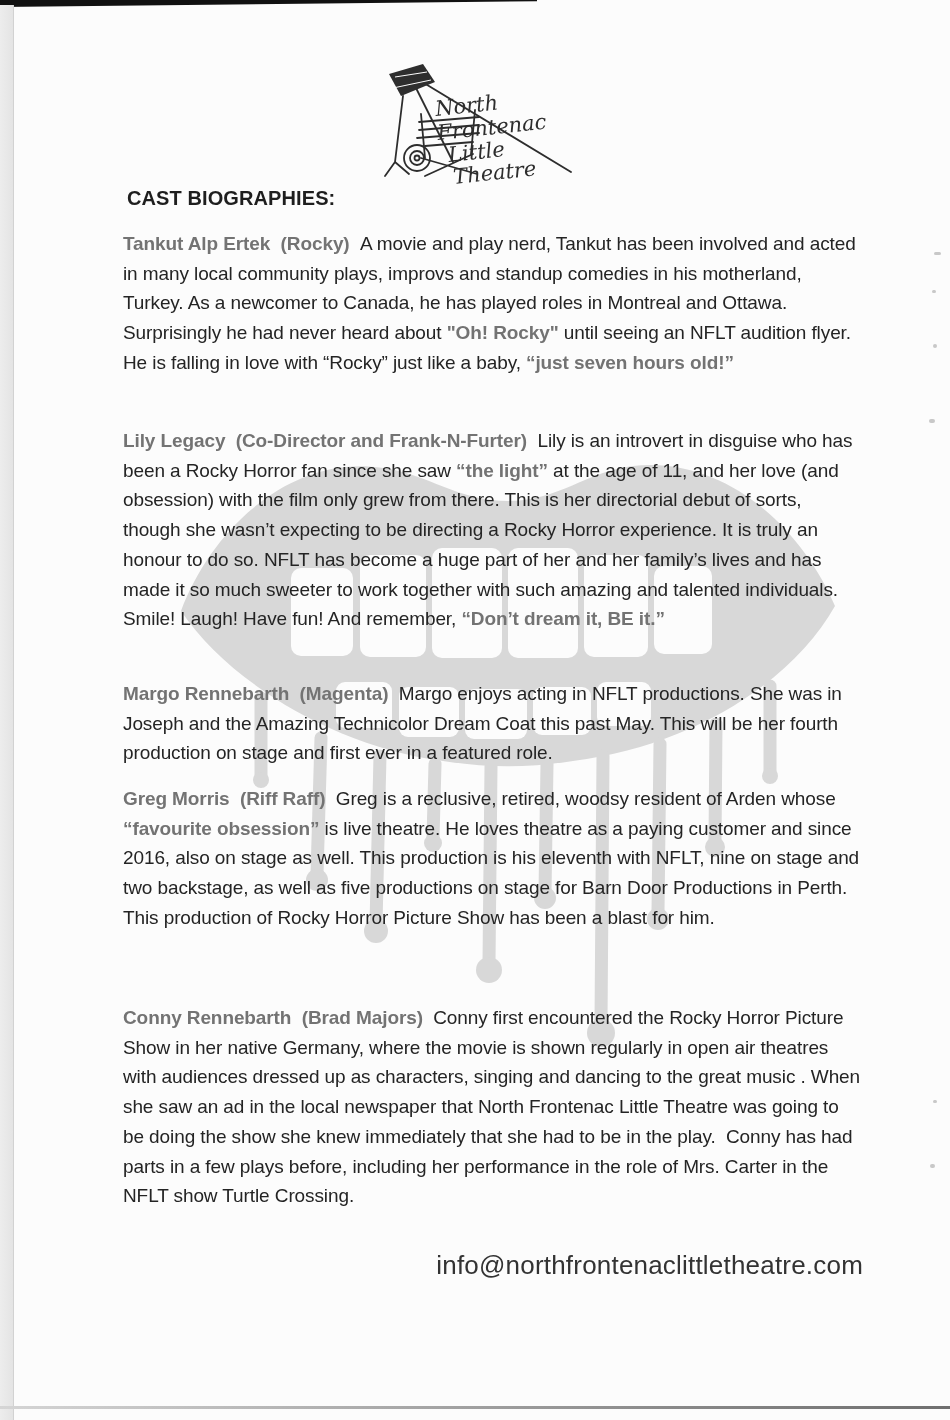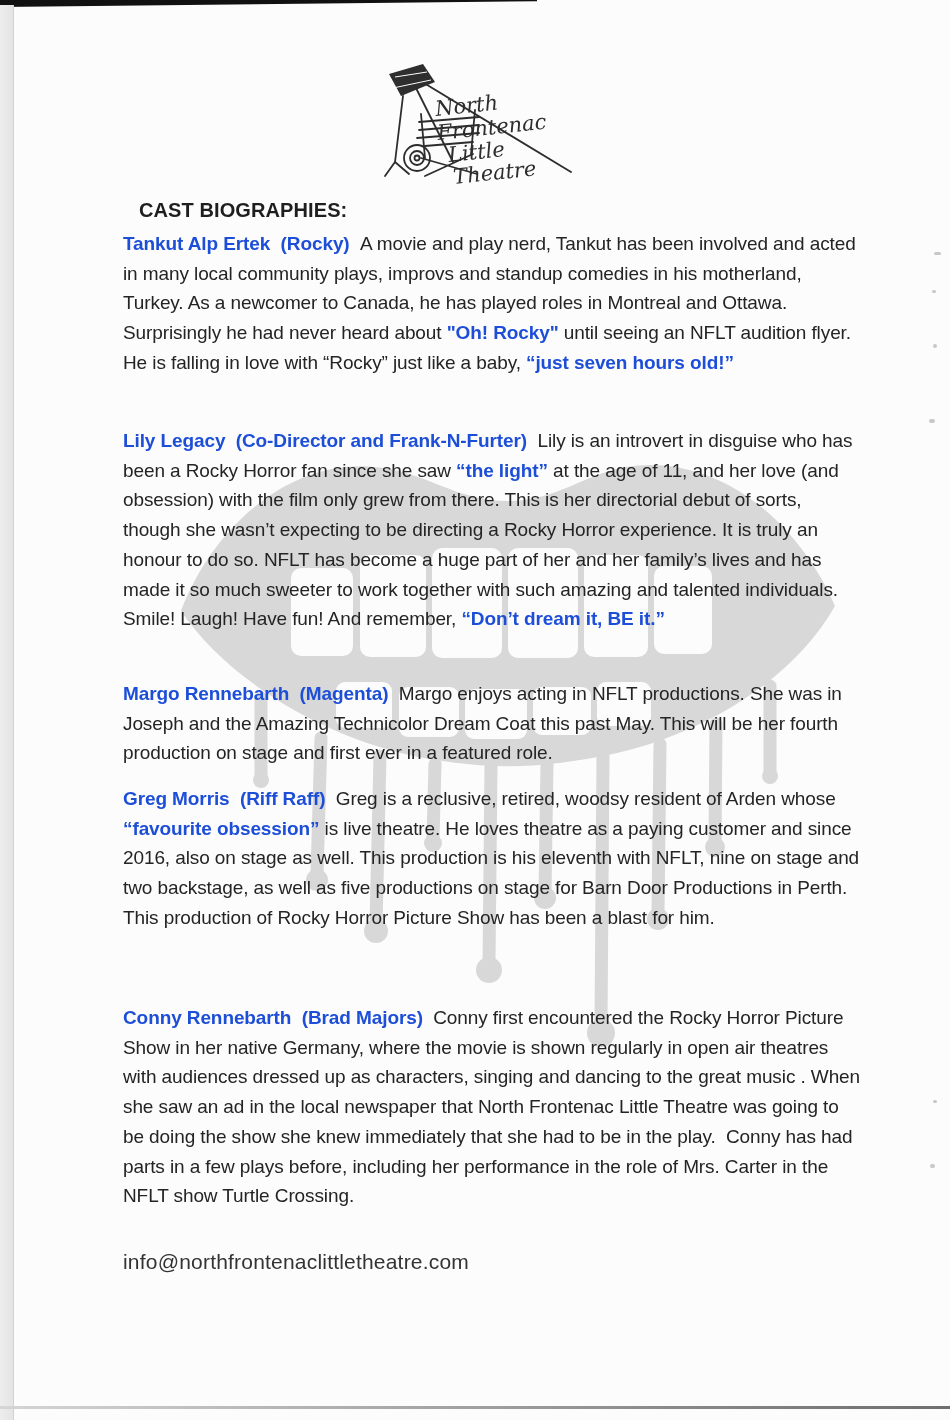--- a/index.html
+++ b/index.html
@@ -17,28 +17,28 @@
   .speck{position:absolute;background:#8a8a8a;border-radius:2px;opacity:.45;z-index:4;}
 
   
   .watermark{position:absolute;left:173px;top:446px;z-index:1;}
 
   
   .logo{position:absolute;left:381px;top:62px;z-index:2;}
   .logo text{font-family:"DejaVu Serif",serif;font-style:italic;fill:#2d2d2d;}
 
   
-  .heading{position:absolute;left:123px;top:183px;margin:16px;z-index:3;
+  .heading{position:absolute;left:123px;top:183px;margin:4px;z-index:3;
     font-size:20px;font-weight:bold;color:#1e1e1e;letter-spacing:.1px;}
   .bio{position:absolute;left:123px;width:740px;margin:0;z-index:3;
     font-size:19px;line-height:29.7px;color:var(--ink);letter-spacing:-.1px;
     white-space:pre-wrap;}
-  .bio b{color:#1d4ed8;}
+  .bio b{color:#737373;}
   .email{position:absolute;left:123px;top:1250px;width:740px;z-index:3;
-    text-align:left;font-size:21px;color:#333;letter-spacing:.2px;}
+    text-align:right;font-size:26px;color:#333;letter-spacing:.2px;}
 </style>
 </head>
 <body>
 
 <div class="page">
 
   <div class="scan-top-bar"></div>
   <div class="scan-left-strip"></div>
   <div class="scan-bottom-line"></div>
   <div class="speck" style="left:934px;top:252px;width:7px;height:3px;"></div>

